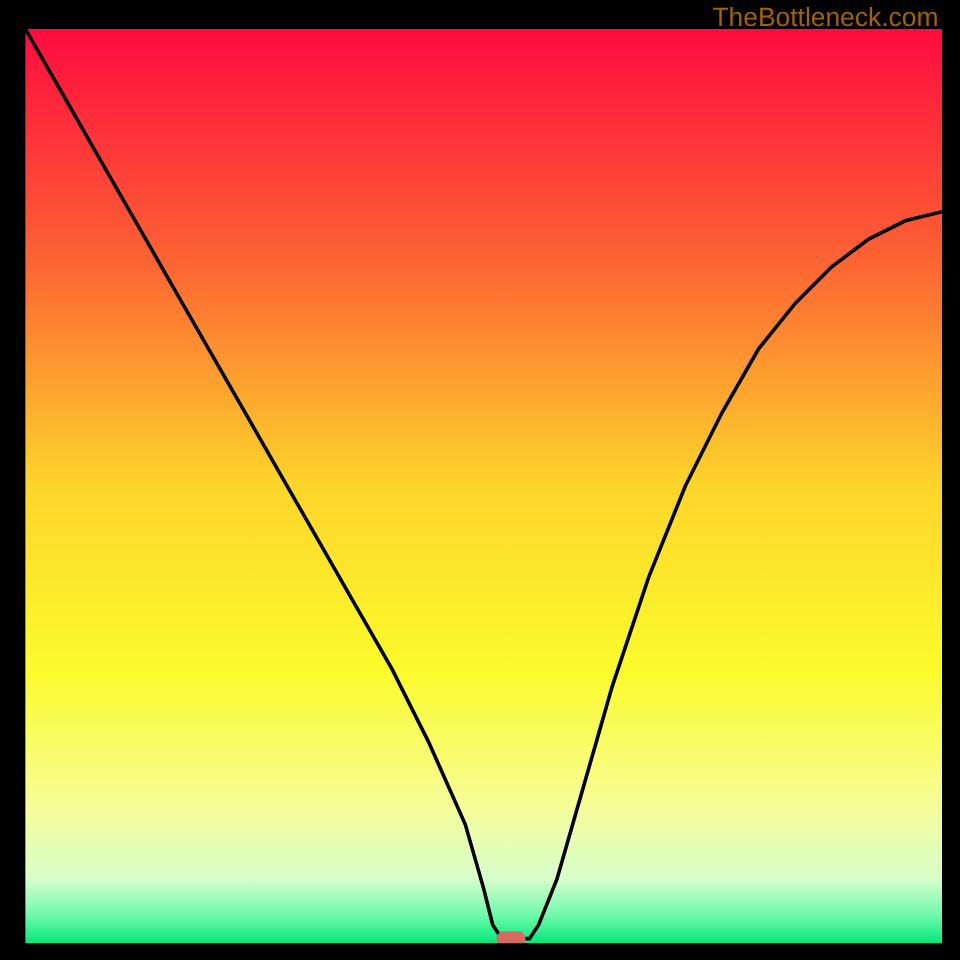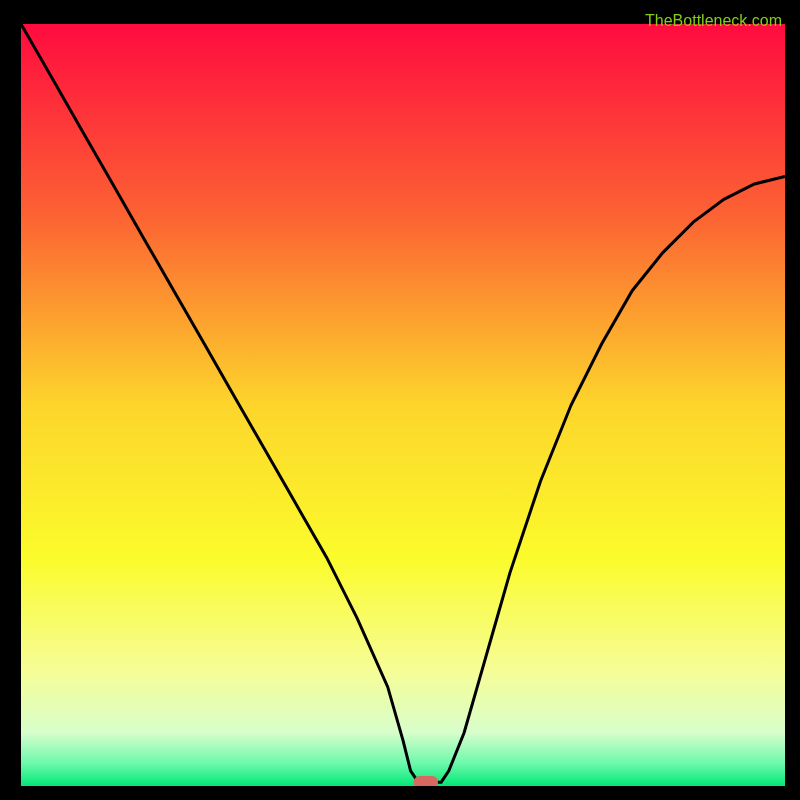--- a/index.html
+++ b/index.html
@@ -6,24 +6,24 @@
     margin: 0;
     padding: 0;
     width: 800px;
     height: 800px;
     background: #000;
     position: relative;
     font-family: Arial, sans-serif;
   }
   .attribution {
     position: absolute;
-    top: 12px;
+    top: 2px;
     right: 18px;
-    color: #84cc16;
-    font-size: 16px;
+    color: #a16207;
+    font-size: 22px;
     font-weight: 500;
     z-index: 10;
   }
   .plot-area {
     position: absolute;
     left: 21px;
     top: 24px;
     width: 764px;
     height: 762px;
   }

